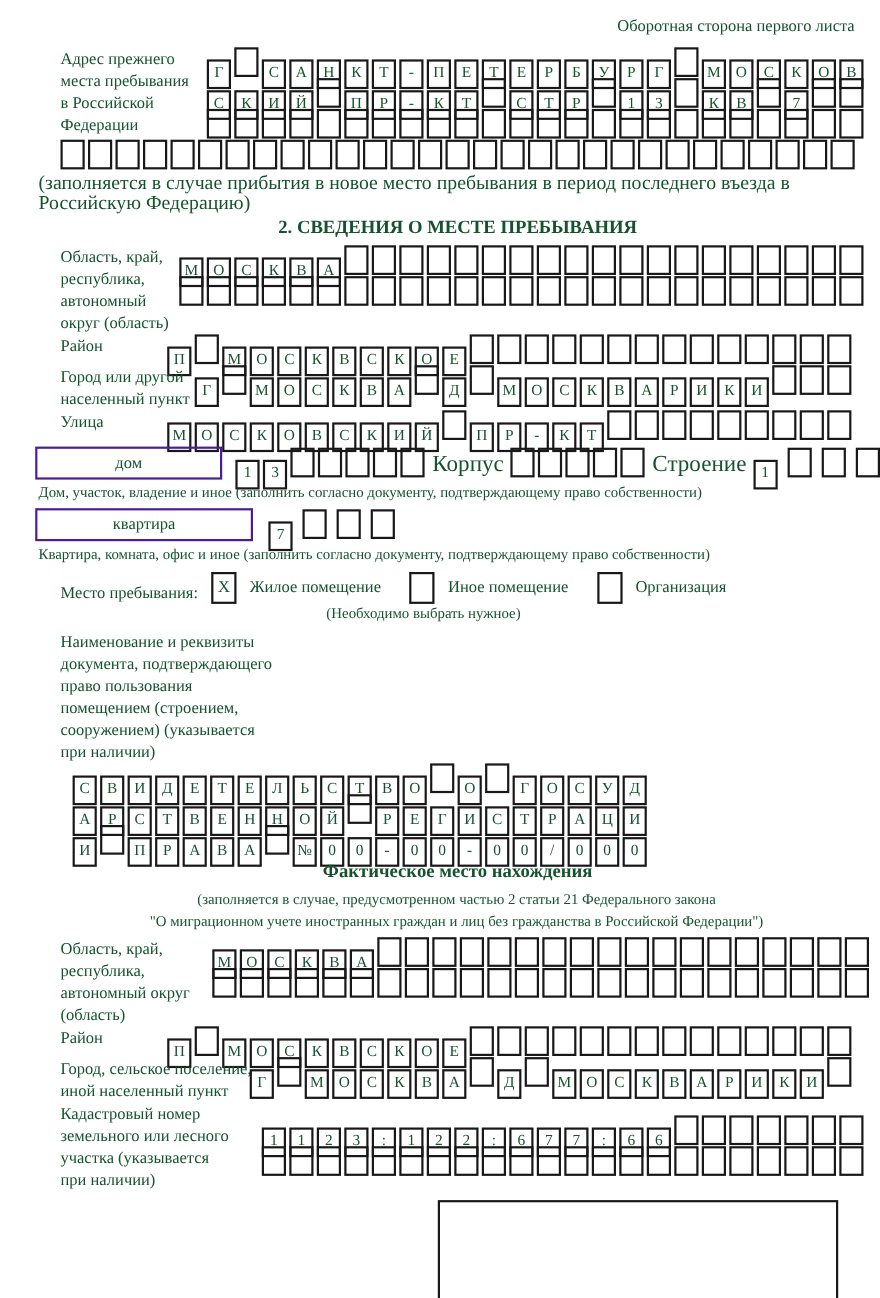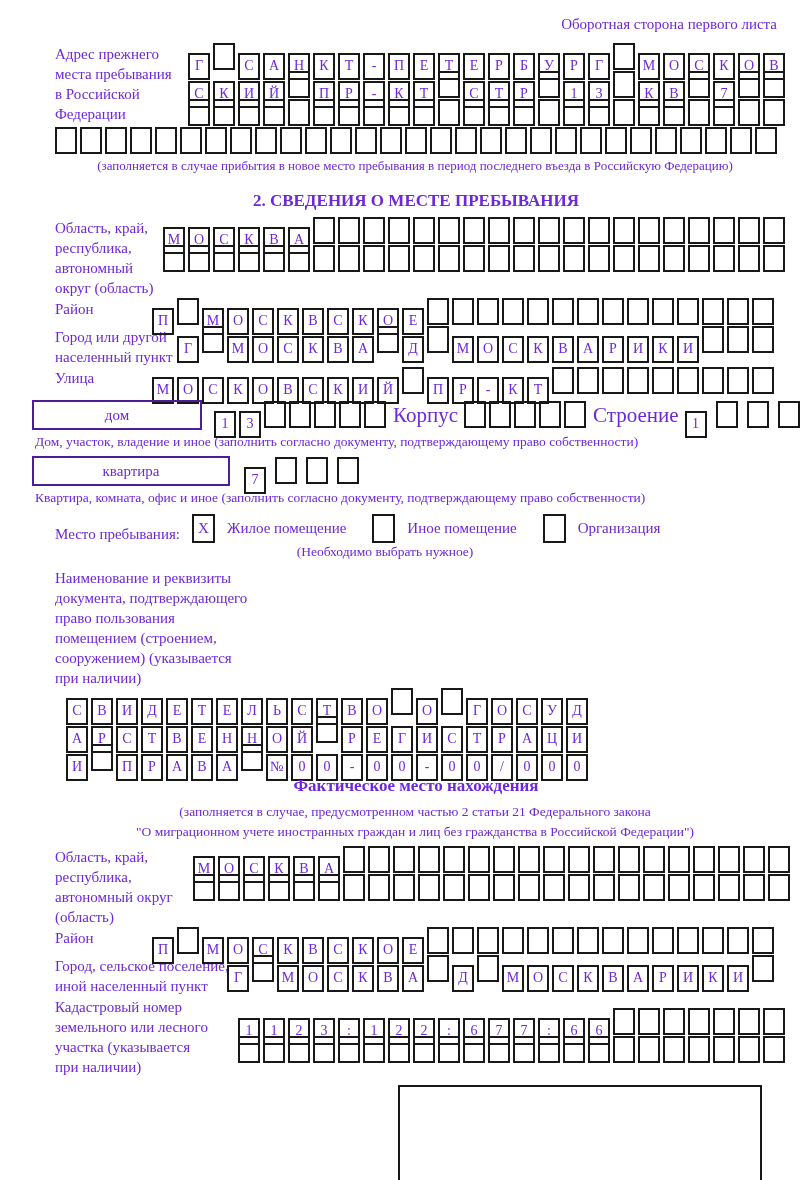--- a/index.html
+++ b/index.html
@@ -1,37 +1,37 @@
 <!DOCTYPE html>
 <html lang="ru"><head>
 <meta charset="utf-8">
 <title>Форма — оборотная сторона первого листа</title>
 <style>
   html,body{margin:0;padding:0;background:#fff;}
   .page{
     width:800px;height:1180px;box-sizing:border-box;
     padding:16px 23px 0 55px;
-    background:#fff;color:#6d28d9;
+    background:#fff;color:#14532d;
     font-family:"Liberation Serif","DejaVu Serif",serif;
     position:relative;overflow:hidden;
   }
   .note-right{text-align:right;font-size:15px;margin-bottom:10px;}
   .frow{display:flex;align-items:flex-start;}
   .flabel{white-space:pre;font-size:15px;line-height:20px;flex:none;padding-top:1px;}
   .w97{width:97px}.w122{width:122px}.w127{width:127px}.w172{width:172px}.w197{width:197px}
   .rows{flex:none;padding-left:11px;}
   .cells{white-space:nowrap;height:28px;}
   .cell{
     display:inline-flex;align-items:center;justify-content:center;
     box-sizing:border-box;width:22px;height:27px;margin-right:3px;
     border:2px solid #181818;font-size:14px;line-height:1;
     font-family:"Liberation Serif","DejaVu Serif",serif;
   }
   .sp .cell{margin-right:9px;}
-  .caption-center{text-align:center;font-size:13px;line-height:18px;margin:2px 0 16px -20px;width:760px;}
+  .caption-center{font-size:18px;line-height:18px;margin:2px 0 4px -20px;width:760px;}
   .h-title{text-align:center;font-weight:bold;font-size:17px;margin:4px 0 6px;}
   .house-row{display:flex;align-items:center;margin-left:-23px;margin-top:3px;height:34px;}
   .named-box{box-sizing:border-box;border:2px solid #4c1d95;height:30px;flex:none;
     display:flex;align-items:center;justify-content:center;font-size:15px;}
   .nb-house{width:170px;margin-right:12px;}
   .nb-apt{width:198px;margin-right:14px;}
   .inline-label{font-size:21px;padding:0 6px 0 4px;flex:none;}
   .note-left{font-size:13.5px;line-height:18px;margin:1px 0 1px -20px;}
   .stay-row{display:flex;align-items:flex-end;font-size:15px;margin-top:6px;height:30px;}
   .checkbox{box-sizing:border-box;width:23px;height:29px;border:2px solid #181818;flex:none;

